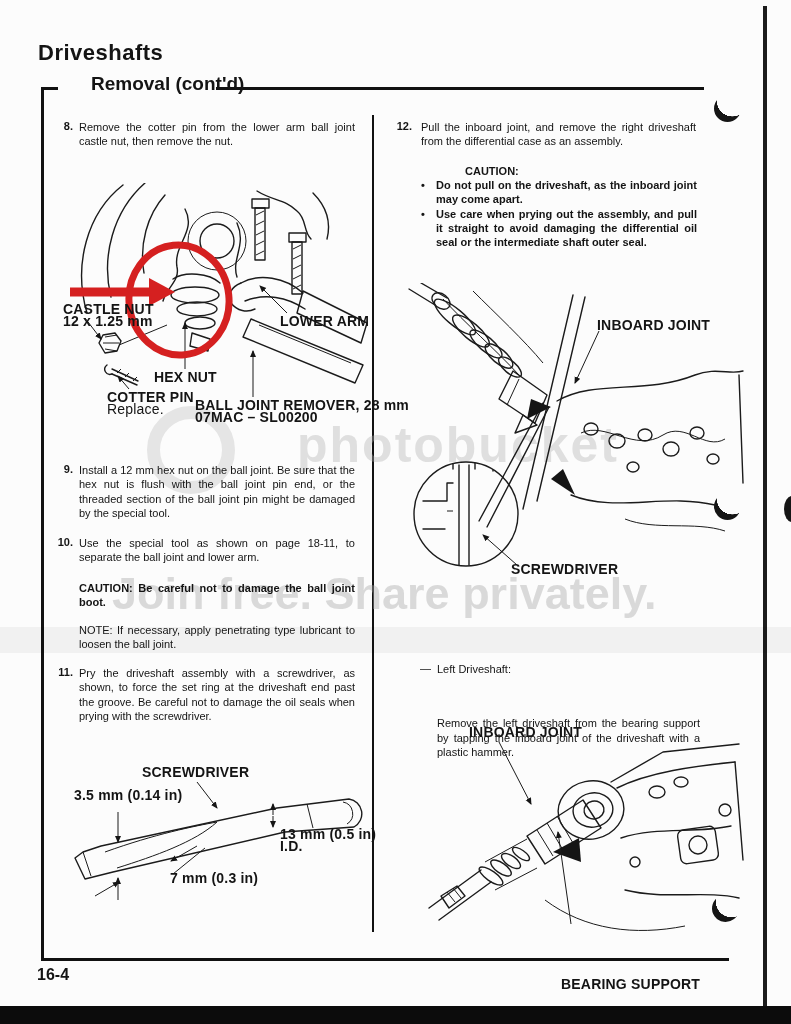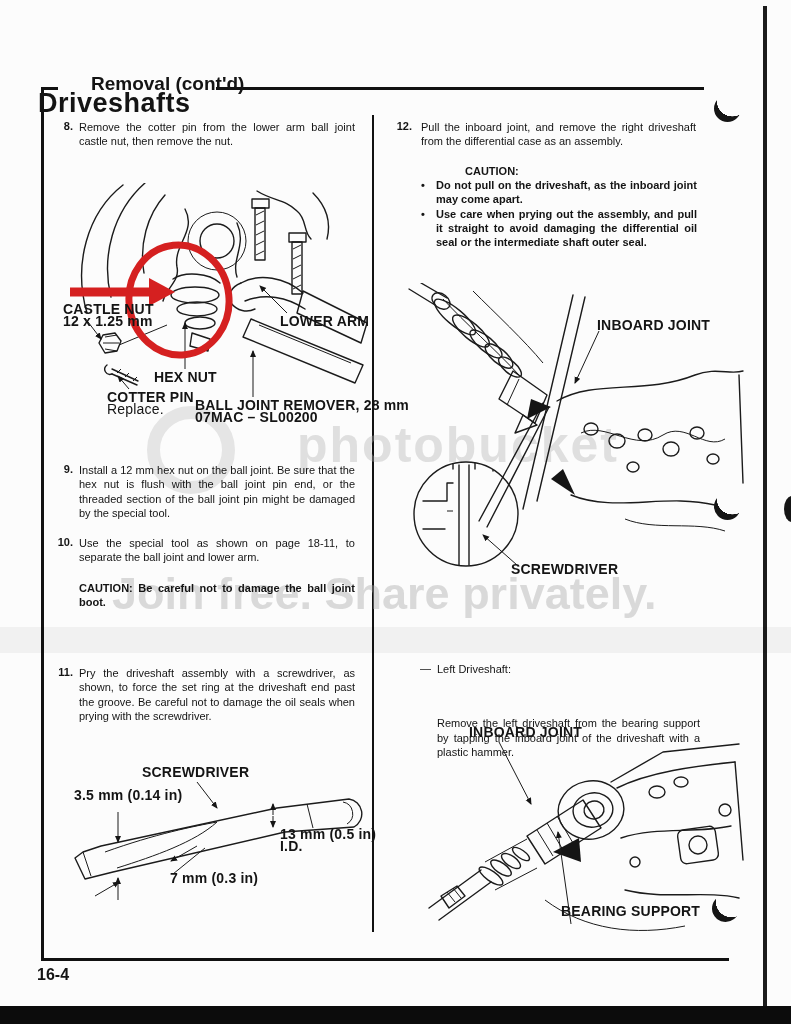--- a/index.html
+++ b/index.html
@@ -17,21 +17,21 @@
   .edge-notch{position:absolute;left:784px;top:496px;width:16px;height:26px;border-radius:50%;background:#151515;}
   .gray-band{position:absolute;left:0;top:627px;width:791px;height:26px;background:rgba(0,0,0,0.045);z-index:1;}
   
   .wm{position:absolute;z-index:1;color:rgba(176,176,176,0.38);font-weight:bold;white-space:nowrap;}
   .wm-ring{position:absolute;z-index:1;left:147px;top:406px;width:62px;height:62px;border:13px solid rgba(176,176,176,0.30);border-radius:50%;}
   .wm-brand{left:297px;top:416px;font-size:50px;letter-spacing:2px;}
   .wm-tag{left:112px;top:568px;font-size:45px;letter-spacing:0px;color:rgba(170,170,170,0.42);}
   
   .hline,.vline{position:absolute;background:#111;}
   
-  .title{position:absolute;left:38px;top:40px;font-size:27px;font-weight:bold;letter-spacing:.5px;z-index:2;margin-top:48px;}
+  .title{position:absolute;left:38px;top:40px;font-size:22px;font-weight:bold;letter-spacing:.5px;z-index:2;}
   .section-title{position:absolute;left:62px;top:73px;font-size:19px;font-weight:bold;z-index:2;margin-left:29px;}
   .page-num{position:absolute;left:37px;top:966px;font-size:16px;font-weight:bold;z-index:2;}
   .num{position:absolute;font-size:11px;font-weight:bold;text-align:right;z-index:2;}
   .body{position:absolute;font-size:11px;line-height:14.3px;text-align:justify;z-index:2;}
   .b{font-weight:bold;}
   .lbl{position:absolute;font-size:14px;font-weight:bold;line-height:12px;letter-spacing:.2px;z-index:3;white-space:nowrap;}
   .lbl .sub{font-weight:normal;}
   .bullets{position:absolute;z-index:2;}
   .bullet-row{display:flex;font-size:11px;line-height:14.3px;font-weight:bold;}
   .bullet-dot{width:15px;flex:0 0 15px;}
@@ -143,20 +143,21 @@
     <span style="display:block">BALL JOINT REMOVER, 28 mm</span>
     <span style="display:block">07MAC – SL00200</span>
   </div>
 
   <div class="num" style="left:50px;top:463px;width:23px;">9.</div>
   <div class="body" style="left:79px;top:463px;width:276px;">Install a 12 mm hex nut on the ball joint. Be sure that the hex nut is flush with the ball joint pin end, or the threaded section of the ball joint pin might be damaged by the special tool.</div>
 
   <div class="num" style="left:46px;top:536px;width:27px;">10.</div>
   <div class="body" style="left:79px;top:536px;width:276px;">Use the special tool as shown on page 18-11, to separate the ball joint and lower arm.</div>
   <div class="body b" style="left:79px;top:581px;width:276px;">CAUTION: Be careful not to damage the ball joint boot.</div>
+  <div class="body" style="left:79px;top:623px;width:276px;">NOTE: If necessary, apply penetrating type lubricant to loosen the ball joint.</div>
 
   <div class="num" style="left:46px;top:666px;width:27px;">11.</div>
   <div class="body" style="left:79px;top:666px;width:276px;">Pry the driveshaft assembly with a screwdriver, as shown, to force the set ring at the driveshaft end past the groove. Be careful not to damage the oil seals when prying with the screwdriver.</div>
 
   <svg class="diagram" style="left:45px;top:762px;" width="330" height="145" viewBox="0 0 330 145">
     <defs>
       <marker id="ah2" markerWidth="8" markerHeight="8" refX="6" refY="3" orient="auto">
         <path d="M0,0 L7,3 L0,6 z" fill="#151515"></path>
       </marker>
     </defs>
@@ -307,15 +308,15 @@
     <ellipse class="ink" cx="262" cy="52" rx="8" ry="6"></ellipse>
     <ellipse class="ink" cx="286" cy="42" rx="7" ry="5"></ellipse>
     <circle class="ink" cx="240" cy="122" r="5"></circle>
     <circle class="ink" cx="330" cy="70" r="6"></circle>
     <path class="thin" d="M150,160 C190,190 240,196 290,186"></path>
 
     <polygon class="fillink" points="184,98 158,112 186,122"></polygon>
 
     <line class="thin" x1="176" y1="184" x2="163" y2="92" marker-end="url(#ah4)"></line>
   </svg>
-  <div class="lbl" style="left:561px;top:905px;">BEARING SUPPORT</div>
+  <div class="lbl" style="left:561px;top:978px;">BEARING SUPPORT</div>
 
 </div>
 
 </body></html>

